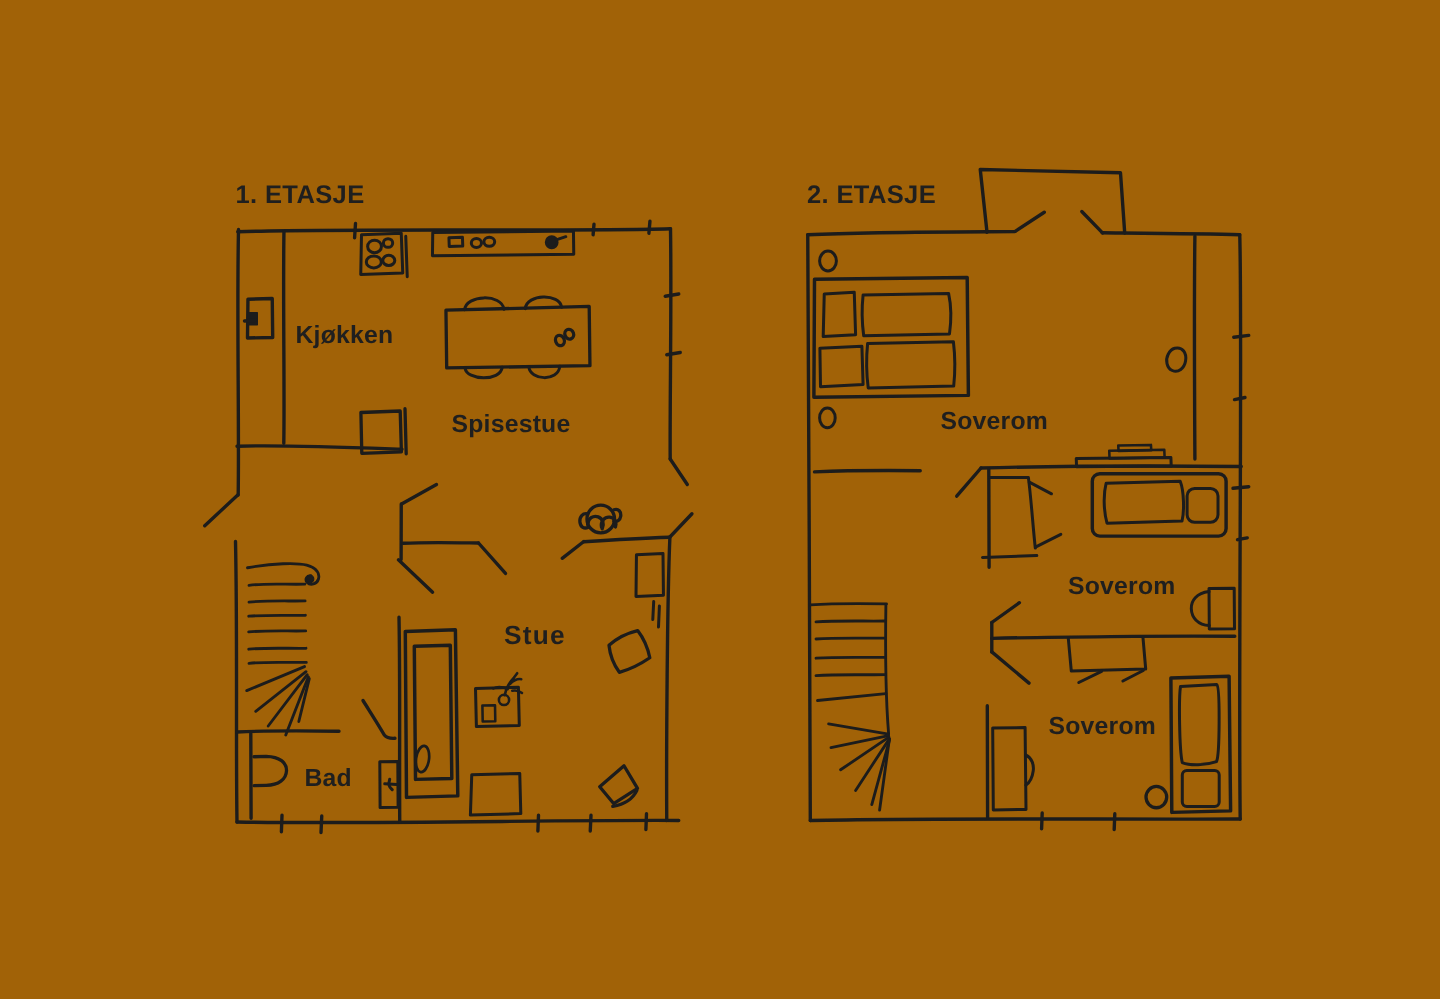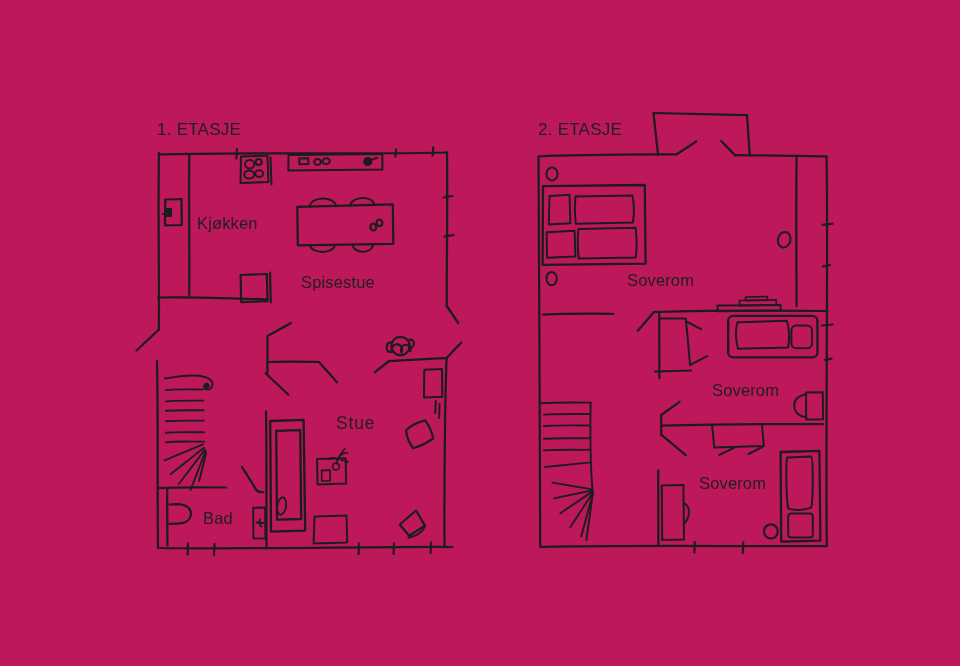--- a/index.html
+++ b/index.html
@@ -1,16 +1,16 @@
 <!DOCTYPE html>
 <html><head>
 <meta charset="utf-8">
 <style>
   html,body{margin:0;padding:0;background:#f8f6f1;}
-  .page{width:960px;height:666px;position:relative;overflow:hidden;background:#be185d;}
+  .page{width:960px;height:666px;position:relative;overflow:hidden;background:#a16207;font-weight:bold;}
   svg{display:block;}
   text{font-family:"Liberation Sans",sans-serif;fill:#1f1f1f;}
 </style>
 </head>
 <body>
 <div class="page">
 <svg width="960" height="666" viewBox="0 0 960 666" fill="none" stroke="#1c1c1c" stroke-width="2.25" stroke-linecap="round" stroke-linejoin="round">
 
 <text x="157" y="135" font-size="17" letter-spacing="0.25" stroke="none">1. ETASJE</text>
 

